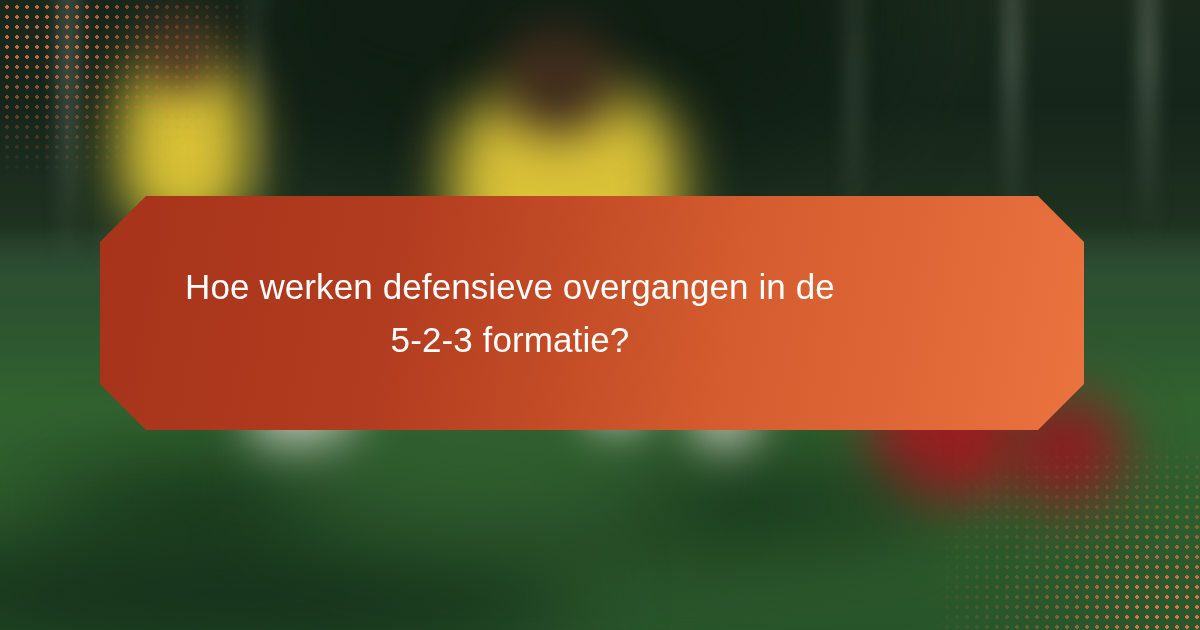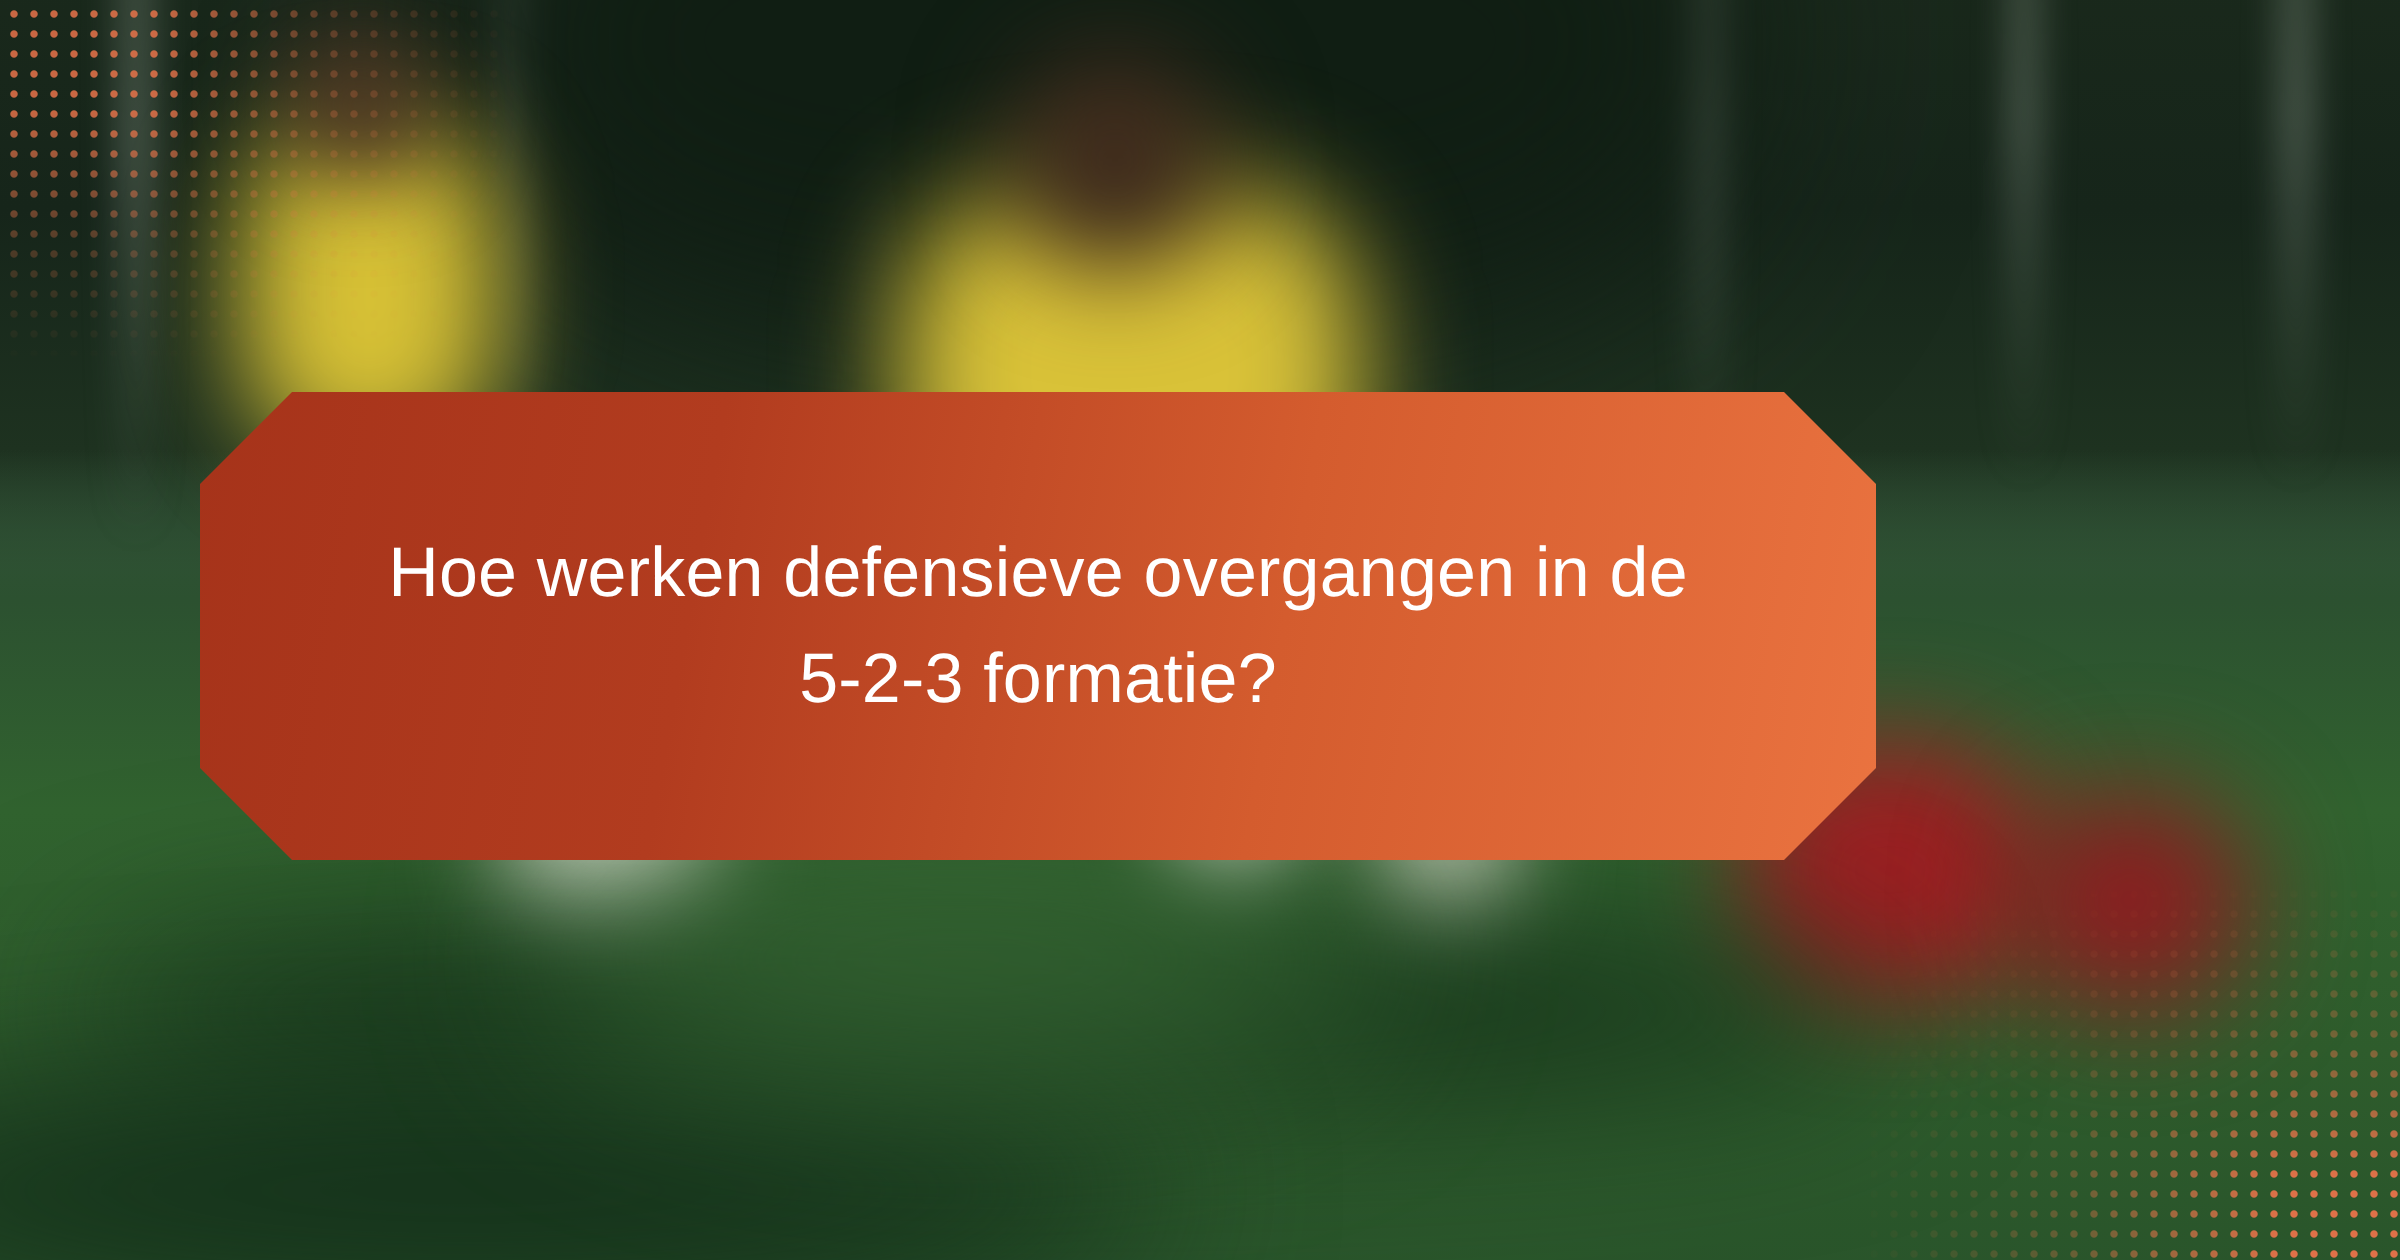--- a/index.html
+++ b/index.html
@@ -106,37 +106,36 @@
       linear-gradient(to top, #000 0%, #000 22%, rgba(0,0,0,0.35) 62%, rgba(0,0,0,0) 100%);
     mask-composite: intersect;
     opacity: 0.95;
   }
 
   
   #banner {
     position: absolute;
     left: 100px;
     top: 196px;
-    width: 838px;
+    width: 984px;
     height: 234px;
     background: linear-gradient(100deg, #a6331a 0%, #b23c1f 30%, #d45c2e 64%, #ea7340 100%);
     -webkit-clip-path: polygon(
       46px 0, 100% 0, 100% 0,
       calc(100% - 0px) 0,
       100% 46px, 100% calc(100% - 46px),
       calc(100% - 46px) 100%,
       46px 100%, 0 calc(100% - 46px), 0 46px);
     clip-path: polygon(
       46px 0, calc(100% - 46px) 0,
       100% 46px, 100% calc(100% - 46px),
       calc(100% - 46px) 100%,
       46px 100%, 0 calc(100% - 46px), 0 46px);
     display: flex;
     align-items: center;
-    justify-content: center;
   }
 
   #banner-title {
     width: 820px;
     text-align: center;
     color: #ffffff;
     font-family: "Liberation Sans", sans-serif;
     font-size: 35px;
     font-weight: 400;
     line-height: 1.52;

